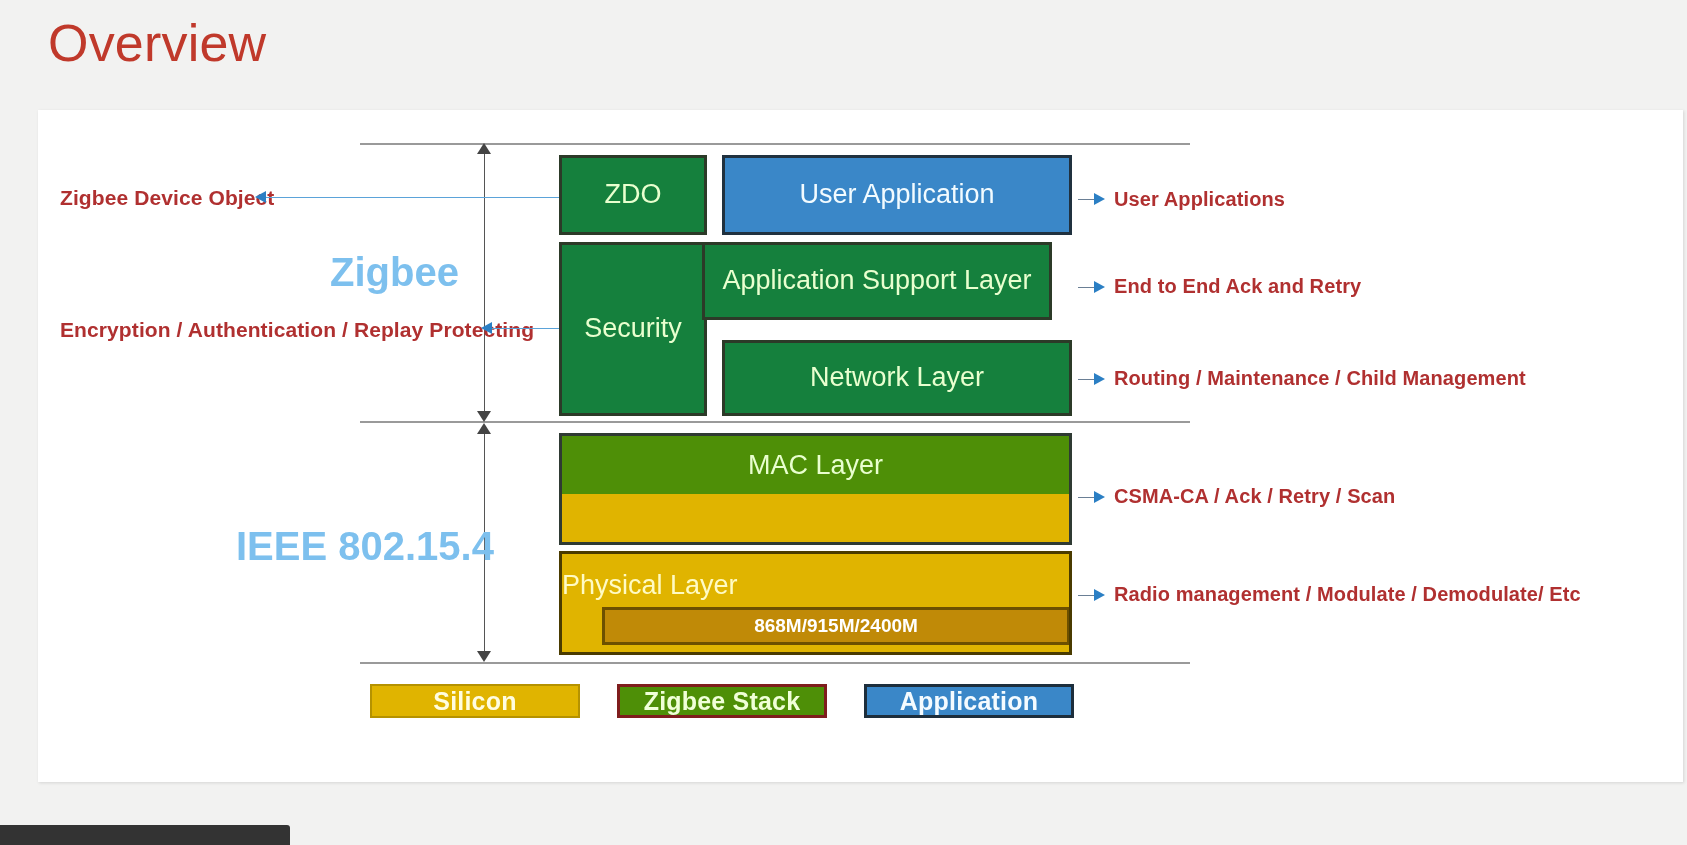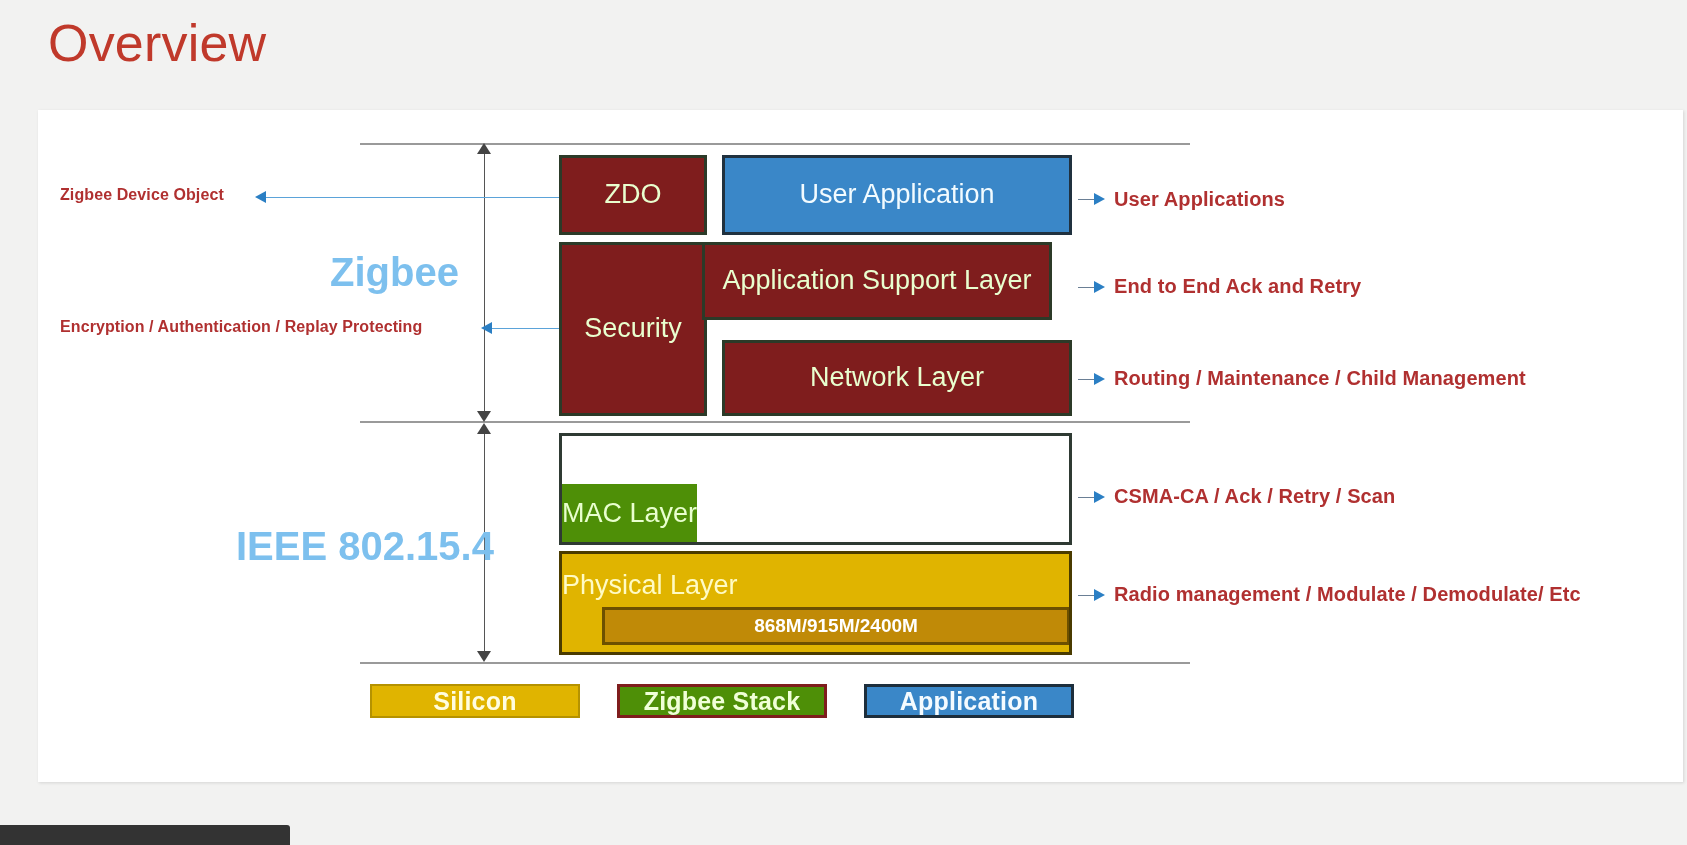--- a/index.html
+++ b/index.html
@@ -55,21 +55,21 @@
   
   .rline { position: absolute; height: 0; border-top: 1.5px solid #6a7f95; }
   .rhead {
     position: absolute; width: 0; height: 0;
     border-top: 6px solid transparent; border-bottom: 6px solid transparent;
     border-left: 11px solid #2b7fc4;
   }
 
   
   .llabel {
-    position: absolute; font-size: 16px; color: #b03030;
+    position: absolute; font-size: 21px; color: #b03030;
     font-weight: 600; white-space: nowrap; letter-spacing: 0.1px;
   }
   
   .rlabel {
     position: absolute; font-size: 20px; color: #b03030;
     font-weight: 600; white-space: nowrap; letter-spacing: 0.1px;
   }
 
   
   .bigblue {
@@ -79,32 +79,32 @@
   .bigblue.zig { font-size: 40px; }
   .bigblue.ieee { font-size: 40px; }
 
   
   .box {
     position: absolute; display: flex; align-items: center; justify-content: center;
     text-align: center; line-height: 1.18;
     border: 3px solid #2f3a33;
     color: #e8ffd0; font-size: 27px; font-weight: 400;
   }
-  .box.green  { background: #7f1d1d; border-color: #2c3a28; color: #e9ffcf; }
+  .box.green  { background: #15803d; border-color: #2c3a28; color: #e9ffcf; }
   .box.blue   { background: #3a87c8; border-color: #20313f; color: #f2fbff; }
   .box.inner  {
     background: #c08a07; border: 3px solid #6d5000;
     color: #ffffff; font-size: 19px; font-weight: 700;
   }
   .box .stack-label { display: block; padding: 0 8px; }
 
   
   .macframe {
     position: absolute; border: 3px solid #2f3a33; overflow: hidden;
-    display: flex; flex-direction: row; align-items: flex-end;
+    display: flex; flex-direction: column;
   }
   .mac-green {
     background: #4e8f07; color: #e9ffcf; font-size: 27px;
     display: flex; align-items: center; justify-content: center;
   }
   .mac-gold { background: #e0b400; flex: 1 1 auto; }
 
   
   .phyframe {
     position: absolute; border: 3px solid #4a3b00; background: #e0b400;

